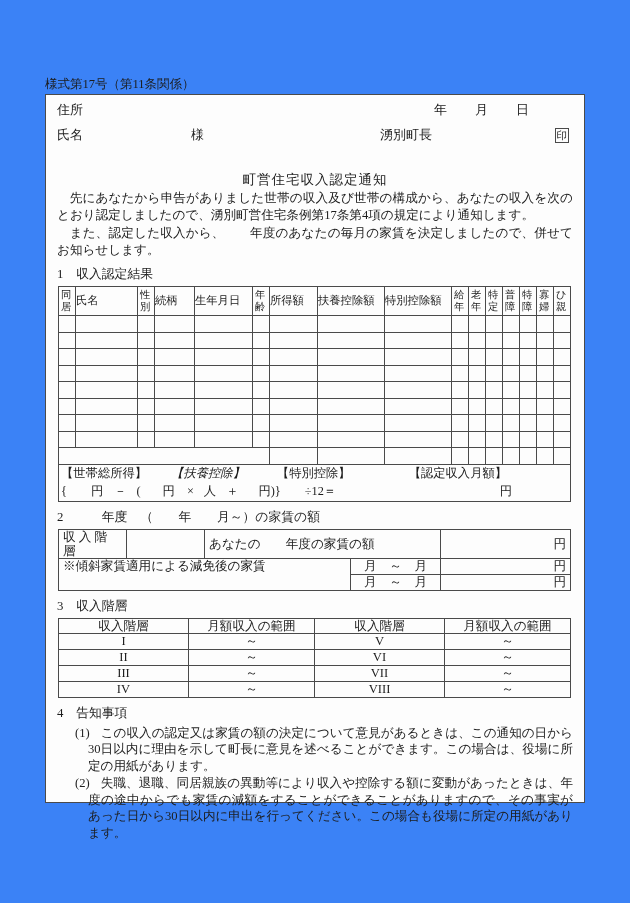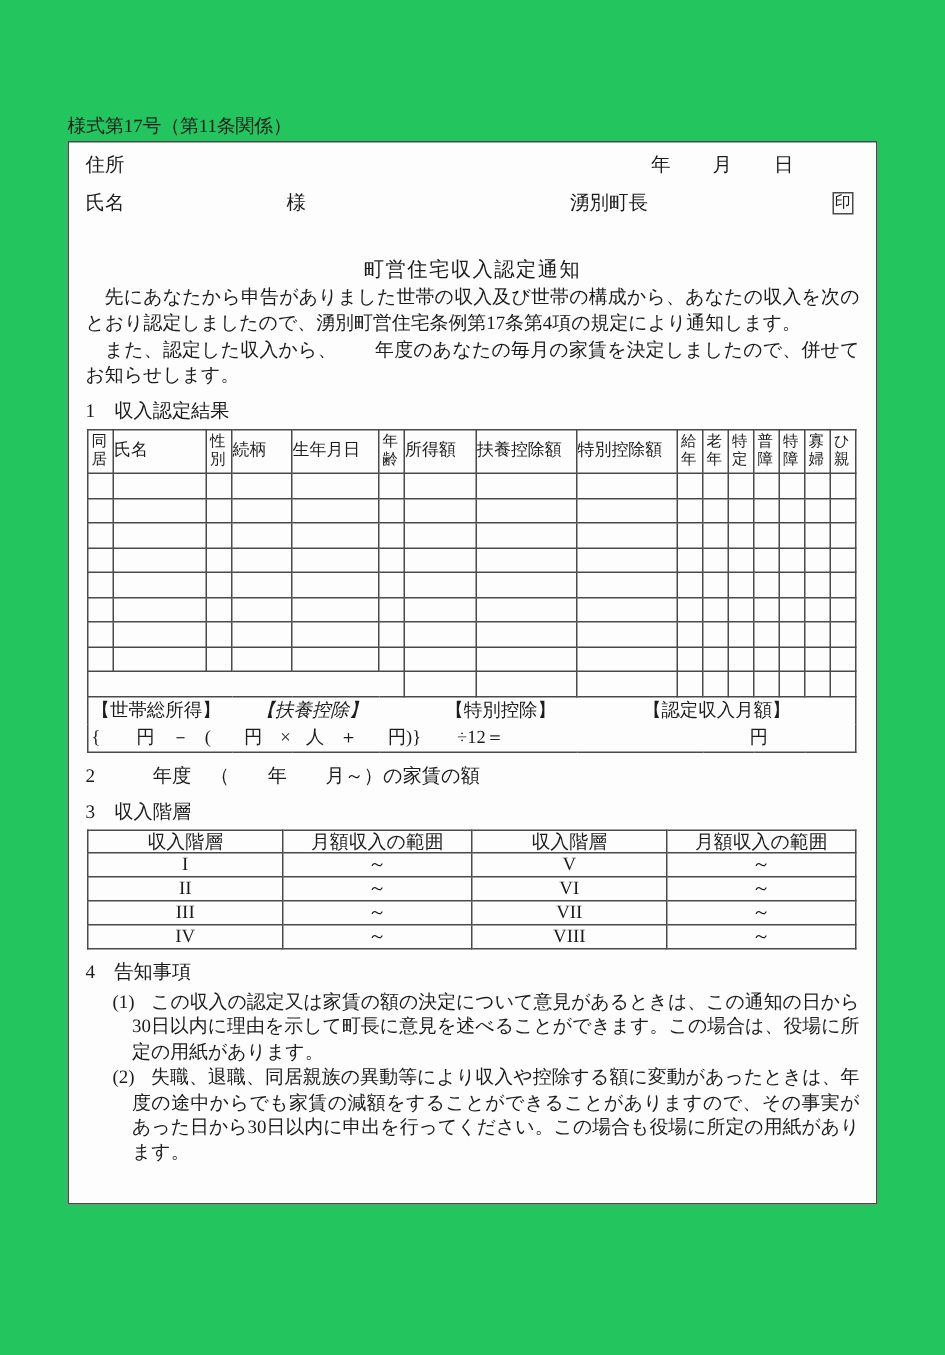--- a/index.html
+++ b/index.html
@@ -1,21 +1,21 @@
 <!DOCTYPE html>
 <html lang="ja"><head>
 <meta charset="utf-8">
 <style>
   html,body{margin:0;padding:0;}
   body{
     width:630px;height:903px;background:#fdfdfd;color:#1c1c1c;
     font-family:"Liberation Serif","DejaVu Serif",serif;
     -webkit-font-smoothing:antialiased;
   }
-  .page{position:relative;width:630px;height:903px;background:#22c55e;overflow:hidden;}
+  .page{position:relative;width:630px;height:903px;background:#3b82f6;overflow:hidden;}
   .form-label{position:absolute;left:45px;top:76px;font-size:12.5px;}
   .outer-box{
     position:absolute;left:45px;top:94px;width:540px;height:709px;
     border:1.5px solid #4a4a4a;box-sizing:border-box;background:#fdfdfd;
     padding:5px 11px 0 11px;
   }
   
   .lh-row{display:flex;align-items:baseline;font-size:13px;}
   .lh-row1{margin-top:1px;}
   .date-group{margin-left:auto;margin-right:44px;display:flex;}
@@ -39,21 +39,21 @@
   
   .t1 th{font-size:11.3px;line-height:1.2;height:28px;vertical-align:middle;text-align:left;}
   .t1 th.v{font-size:10.3px;line-height:1.2;word-break:break-all;padding:0 2px;}
   .t1 tr.empty td{height:15.5px;}
   .t1 td.sumcell{border-left:1.5px solid #4a4a4a;border-right:1.5px solid #4a4a4a;}
   .t1 tr.sum td{border-bottom:none;height:18px;}
   .t1 tr.sum2 td{border-top:none;height:18px;}
   .sum-flex{display:flex;align-items:center;font-size:12.3px;padding-left:2px;}
   .sum-flex .l1{margin-left:0;}
   .sum-flex .l2{margin-left:24px;font-style:italic;}
-  .sum-flex .l3{margin-left:52px;}
+  .sum-flex .l3{margin-left:32px;}
   .sum-flex .l4{margin-left:58px;}
   .formula-flex{display:flex;align-items:center;font-size:12.3px;padding-left:2px;}
   .formula-flex .f1{margin-left:0;}
   .formula-flex .f2{margin-left:24px;}
   .formula-flex .f3{margin-left:11px;}
   .formula-flex .f4{margin-left:10px;}
   .formula-flex .f5{margin-left:22px;}
   .formula-flex .f6{margin-left:12px;}
   .formula-flex .f7{margin-left:10px;}
   .formula-flex .f8{margin-left:10px;}
@@ -326,20 +326,46 @@
               <span class="f9">円)}</span>
               <span class="f10">÷12＝</span>
               <span class="f11">円</span>
             </div>
           </td>
         </tr>
       </tbody>
     </table>
 
     <div class="sec-heading">2　　　年度　（　　年　　月～）の家賃の額</div>
+    <table class="t2">
+      <colgroup>
+        <col style="width:68px;">
+          <col style="width:78px;">
+          <col style="width:146px;">
+          <col style="width:90px;">
+          <col style="width:130px;">
+      </colgroup>
+      <tbody>
+        <tr>
+          <td>収 入 階 層</td>
+          <td></td>
+          <td colspan="2">あなたの　　年度の家賃の額</td>
+          <td class="right">円</td>
+        </tr>
+        <tr>
+          <td colspan="3" rowspan="2" class="top">※傾斜家賃適用による減免後の家賃</td>
+          <td class="center">月　～　月</td>
+          <td class="right">円</td>
+        </tr>
+        <tr>
+          <td class="center">月　～　月</td>
+          <td class="right">円</td>
+        </tr>
+      </tbody>
+    </table>
 
     <div class="sec-heading">3　収入階層</div>
     <table class="t3">
       <colgroup>
         <col style="width:130px;">
           <col style="width:126px;">
           <col style="width:130px;">
           <col style="width:126px;">
       </colgroup>
       <thead>

